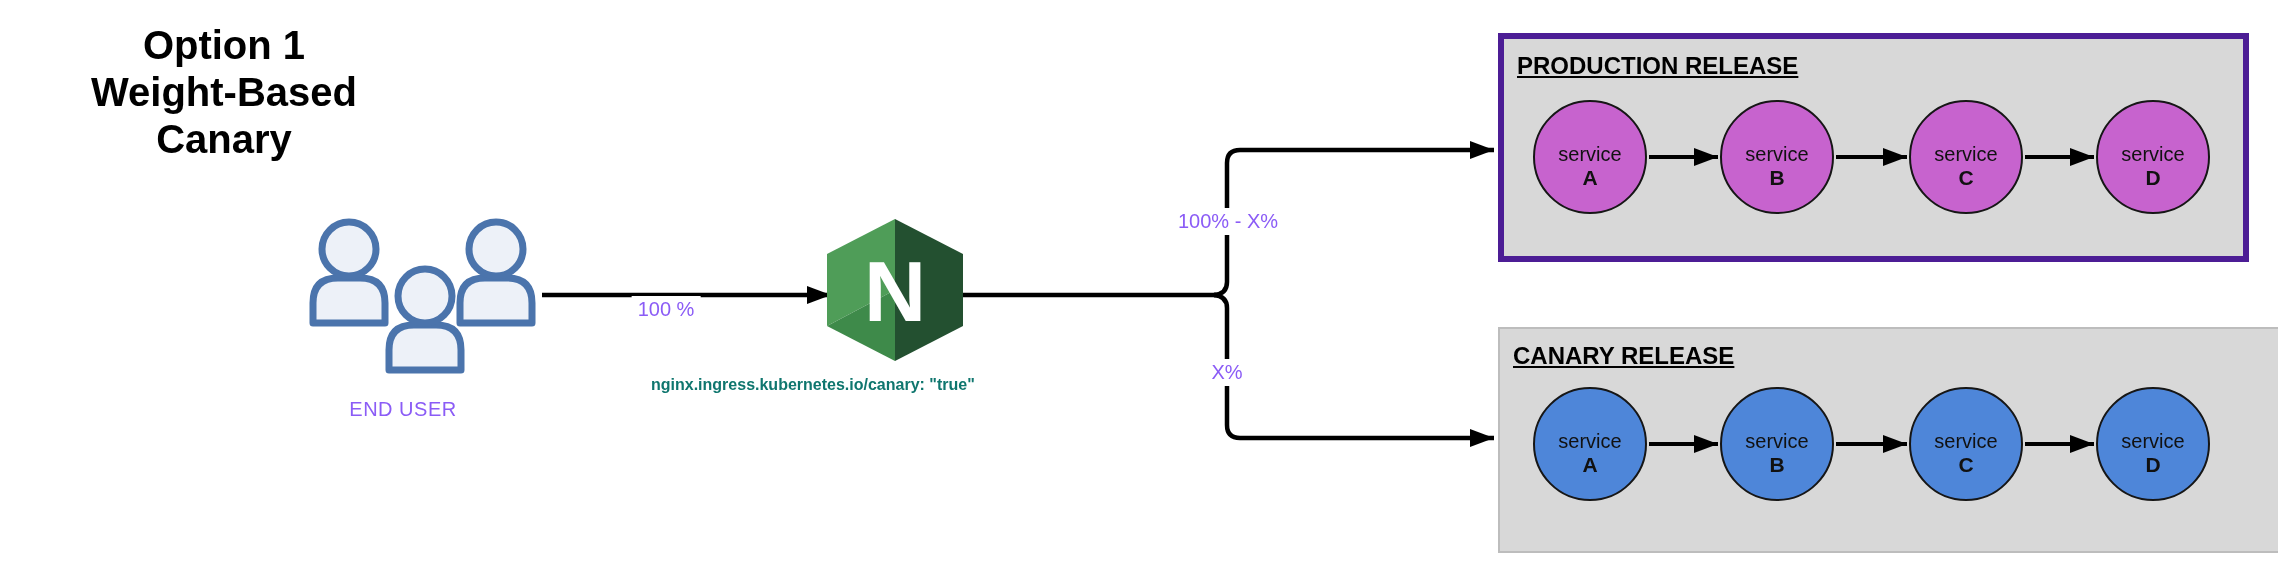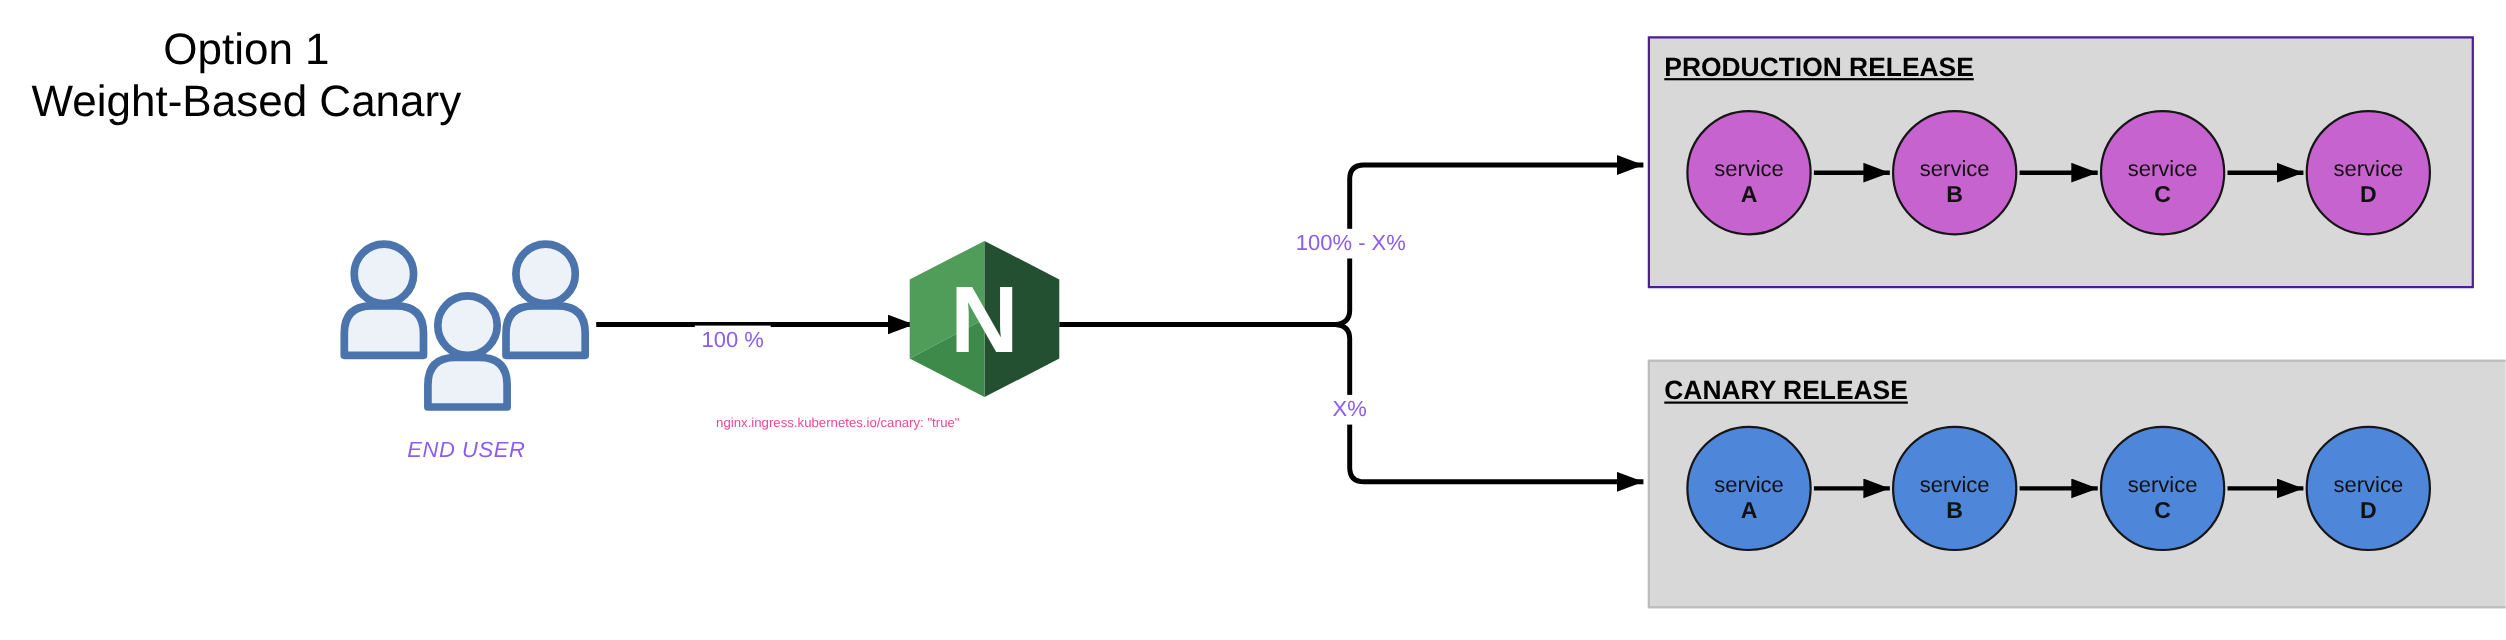--- a/index.html
+++ b/index.html
@@ -4,25 +4,25 @@
 <style>
   html,body{margin:0;padding:0;background:#ffffff;}
   .canvas{
     position:relative;width:2278px;height:582px;background:#ffffff;
     font-family:"Liberation Sans", sans-serif;color:#000;overflow:hidden;
   }
   .abs{position:absolute;}
   
   .title{
     left:18px;top:22px;width:412px;text-align:center;
-    font-size:40px;font-weight:normal;line-height:47px;color:#000;
+    font-size:40px;font-weight:bold;line-height:47px;color:#000;
   }
   
   .relbox{background:#d8d8d8;box-sizing:border-box;}
-  .relbox.prod{left:1498px;top:33px;width:751px;height:229px;border:2px solid #4c1d95;}
+  .relbox.prod{left:1498px;top:33px;width:751px;height:229px;border:6px solid #4c1d95;}
   .relbox.canary{left:1498px;top:327px;width:896px;height:226px;border:2px solid #bdbdbd;text-align:center;}
   .relhead{
     position:absolute;left:13px;top:13px;
     font-size:24px;font-weight:bold;text-decoration:underline;
     color:#000;white-space:nowrap;
   }
   
   .svc{
     width:114px;height:114px;border-radius:50%;
     border:2px solid #161616;box-sizing:border-box;
@@ -30,26 +30,26 @@
     line-height:23px;text-align:center;
   }
   .svc .l1{font-size:20px;color:#111;margin-top:18px;}
   .svc .l2{font-size:21px;font-weight:bold;color:#111;}
   .svc.prod-svc{background:#c763ce;}
   .svc.canary-svc{background:#4e86d9;}
   
   .lbl{font-size:20px;color:#8b5cf6;white-space:nowrap;}
   .lbl.masked{background:#ffffff;padding:2px 6px;}
   .center-x{transform:translateX(-50%);}
-  .end-user-lbl{left:424px;top:398px;letter-spacing:0.5px;font-style:italic;}
+  .end-user-lbl{left:403px;top:398px;letter-spacing:0.5px;}
   .pct100-lbl{left:666px;top:296px;}
   .branch-top-lbl{left:1228px;top:208px;}
   .branch-bottom-lbl{left:1227px;top:359px;}
   .annotation{
-    left:651px;top:373px;font-size:12px;line-height:23px;color:#ec4899;white-space:nowrap;
+    left:651px;top:373px;font-size:16px;line-height:23px;color:#0f766e;white-space:nowrap;font-weight:bold;
   }
   
   .nginx-n{
     left:845px;top:245px;width:100px;height:92px;
     text-align:center;line-height:92px;
     font-size:86px;font-weight:bold;color:#ffffff;
   }
   svg.layer{position:absolute;left:0;top:0;pointer-events:none;}
 </style>
 </head>

